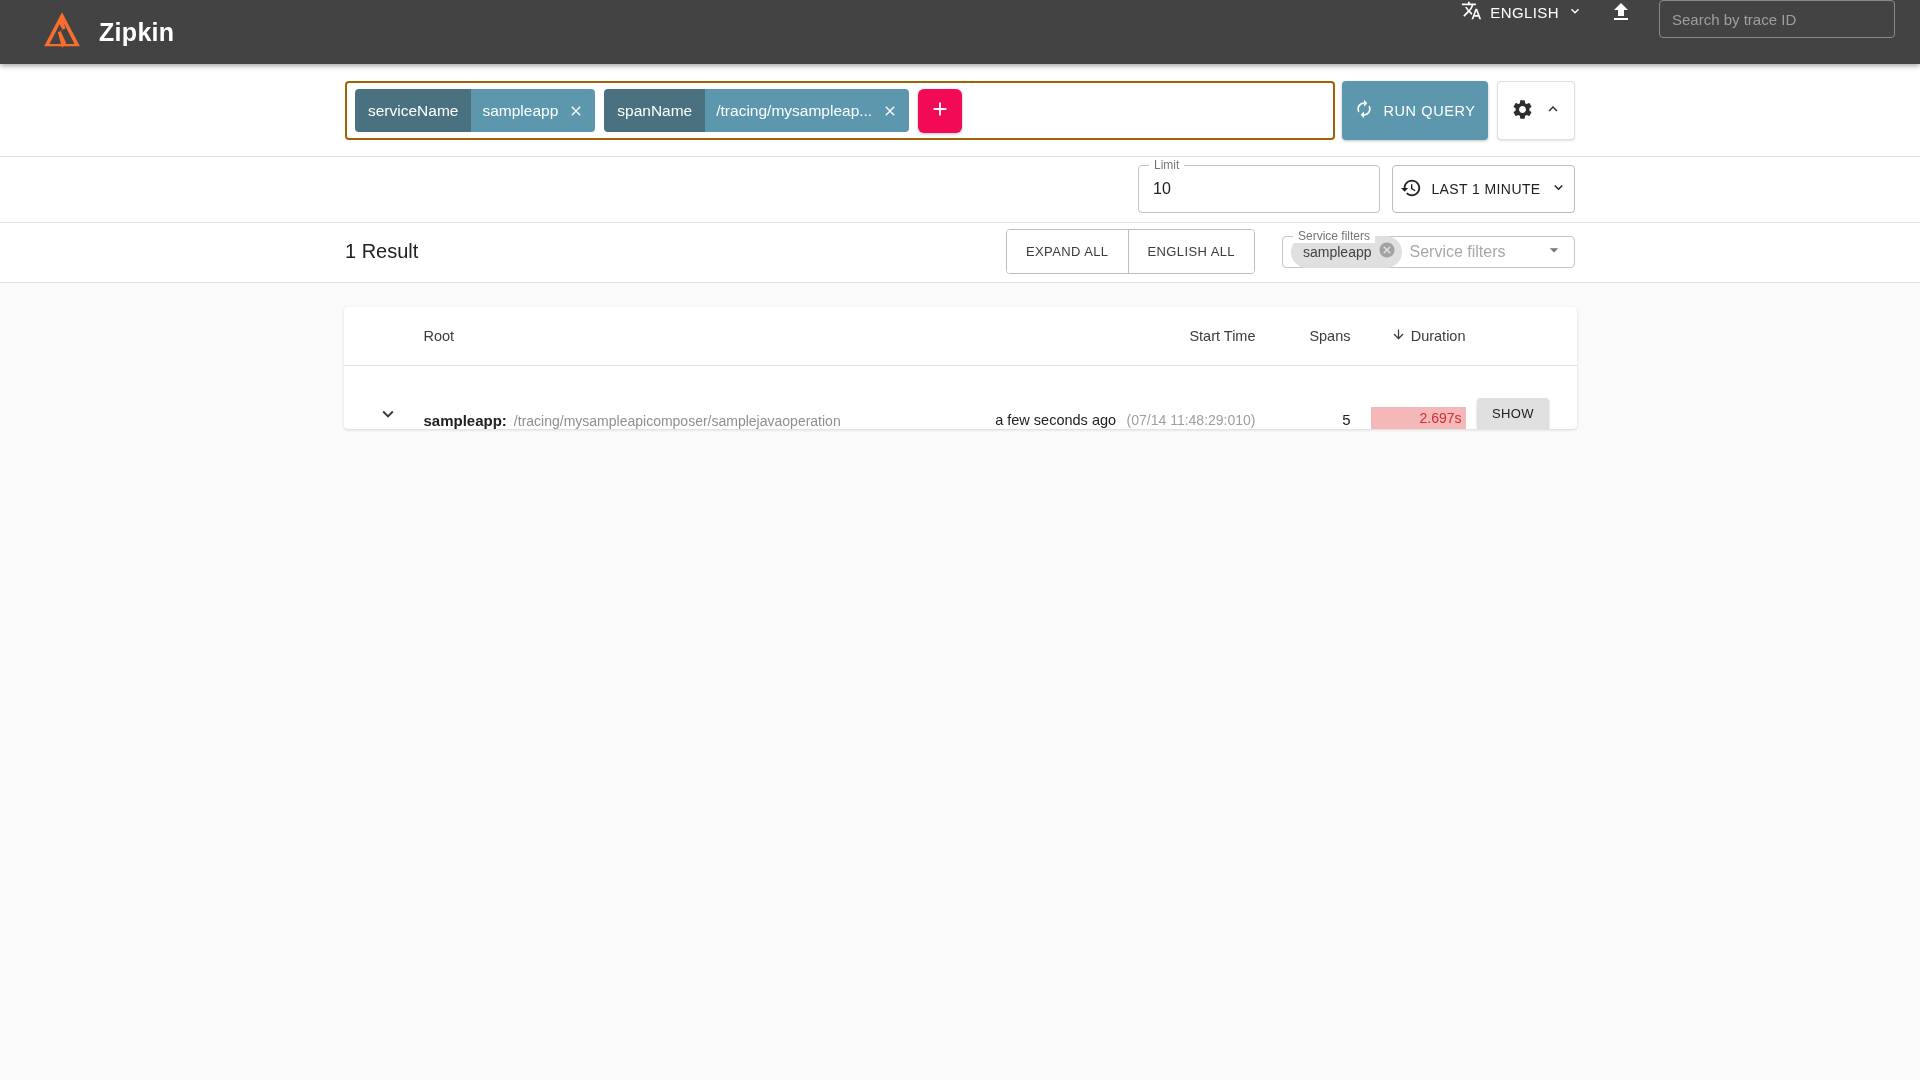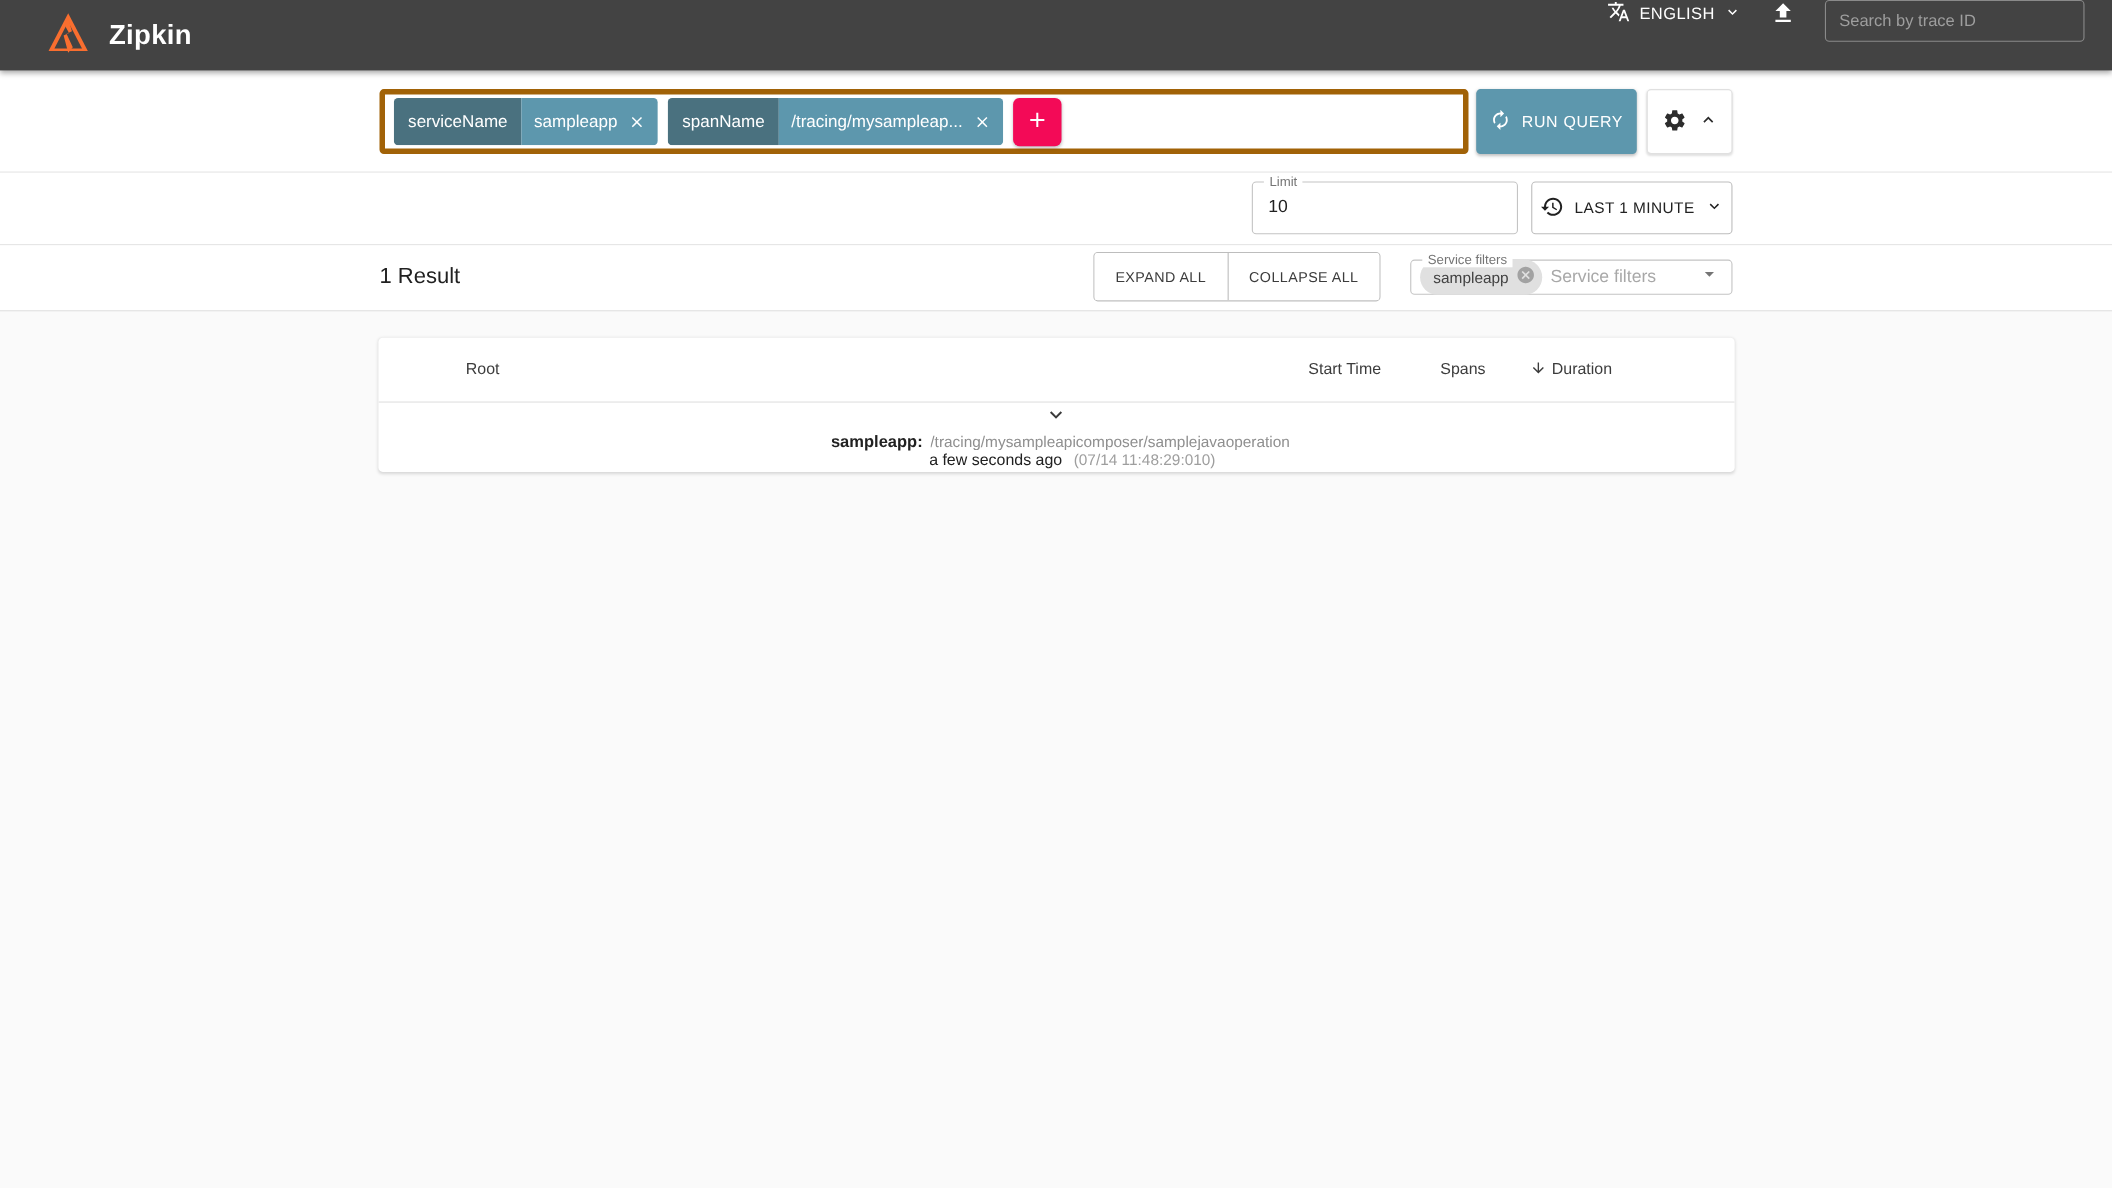--- a/index.html
+++ b/index.html
@@ -28,21 +28,21 @@
                         font-size:15px; width:100%; font-family:"Liberation Sans",sans-serif; }
   .trace-search input::placeholder { color:#9e9e9e; }
 
   
   .content-row { width:1230px; margin:0 auto; }
   .white-band { background:#fff; }
   .divider { height:1px; background:#e0e0e0; width:100%; }
 
   
   .query-row { padding:17px 0 16px 0; display:flex; align-items:stretch; }
-  .query-box { width:990px; height:59px; border:5px solid #a16207; border-radius:4px;
+  .query-box { width:990px; height:59px; border:2px solid #a16207; border-radius:4px;
                display:flex; align-items:center; gap:9px; padding:0 8px; }
   .chip { display:flex; align-items:stretch; height:43px; border-radius:4px; overflow:hidden;
           color:#fff; font-size:15.5px; cursor:pointer; }
   .chip-key { background:#4a717f; display:flex; align-items:center; padding:0 13px; }
   .chip-value { background:#5d97ad; display:flex; align-items:center; gap:10px; padding:0 11px; }
   .chip-x { display:flex; align-items:center; cursor:pointer; }
   .add-btn { width:44px; height:44px; border:none; border-radius:6px; background:#f30a57;
              color:#fff; display:flex; align-items:center; justify-content:center; cursor:pointer;
              box-shadow:0 1px 3px rgba(0,0,0,.25); }
   .run-query { margin-left:7px; width:146px; height:59px; border:none; border-radius:4px;
@@ -80,21 +80,21 @@
               margin-left:8px; background:transparent; font-family:"Liberation Sans",sans-serif; }
   .sf-input::placeholder { color:#a8a8a8; }
 
   
   .results-area { background:#fafafa; height:100%; }
   .card { width:1233px; margin:24px auto 0 auto; background:#fff; border-radius:4px;
           box-shadow:0 1px 3px rgba(0,0,0,.14); overflow:hidden; }
   .t-header { display:flex; align-items:center; height:58px; padding:0 16px;
               font-size:14.5px; color:#3c3c3c; }
   .t-divider { height:1px; background:#e0e0e0; }
-  .t-row { display:flex; align-items:center; height:63px; padding:0 16px; cursor:pointer;flex-direction:column; }
+  .t-row { display:flex; align-items:flex-end; height:63px; padding:0 16px; cursor:pointer; }
   .col-expander { width:56px; display:flex; align-items:center; justify-content:center; }
   .col-root { flex:1; display:flex; align-items:baseline; gap:7px; padding-left:8px; min-width:0; }
   .col-start { width:290px; text-align:right; white-space:nowrap; }
   .col-spans { width:95px; text-align:right; }
   .col-duration { width:115px; display:flex; justify-content:flex-end; align-items:center; }
   .col-actions { width:95px; display:flex; justify-content:center; }
   .root-service { font-size:15px; font-weight:bold; color:#212121; }
   .root-span { font-size:14px; color:#8f8f8f; overflow:hidden; text-overflow:ellipsis; white-space:nowrap; }
   .time-rel { font-size:14.5px; color:#212121; }
   .time-abs { font-size:14px; color:#9e9e9e; margin-left:6px; }
@@ -237,21 +237,21 @@
 </section>
 
 <div class="divider"></div>
 
 <section class="white-band">
   <div class="content-row results-head">
     <h2 class="result-count">1 Result</h2>
     <div class="head-right">
       <div class="btn-group">
         <button>EXPAND ALL</button>
-        <button>COLLAPSE ALL</button>
+        <button>ENGLISH ALL</button>
       </div>
       <div class="outlined-field service-filters">
         <span class="field-label">Service filters</span>
         <span class="sf-chip">
           <span>sampleapp</span>
           <span>
             <svg width="18" height="18" viewBox="0 0 24 24" fill="#a2a2a2">
               <path d="M12 2C6.47 2 2 6.47 2 12s4.47 10 10 10 10-4.47 10-10S17.53 2 12 2zm5 13.59L15.59 17 12 13.41 8.41 17 7 15.59 10.59 12 7 8.41 8.41 7 12 10.59 15.59 7 17 8.41 13.41 12 17 15.59z"></path>
             </svg>
           </span>

